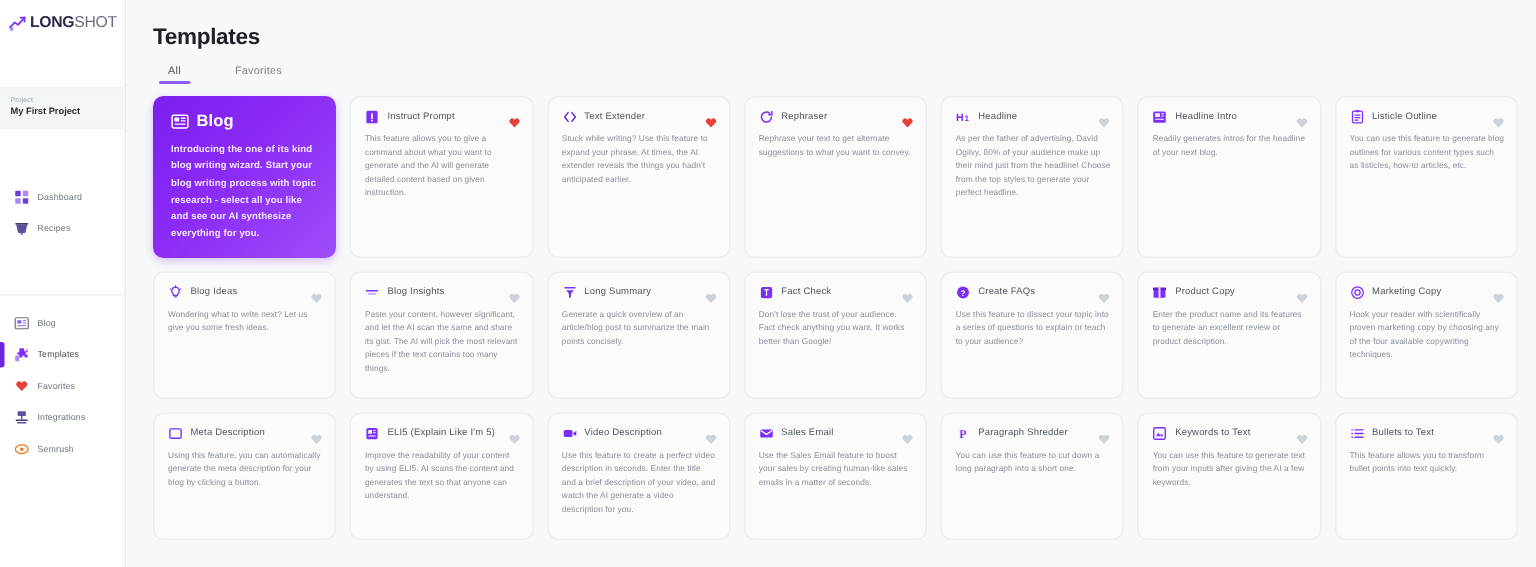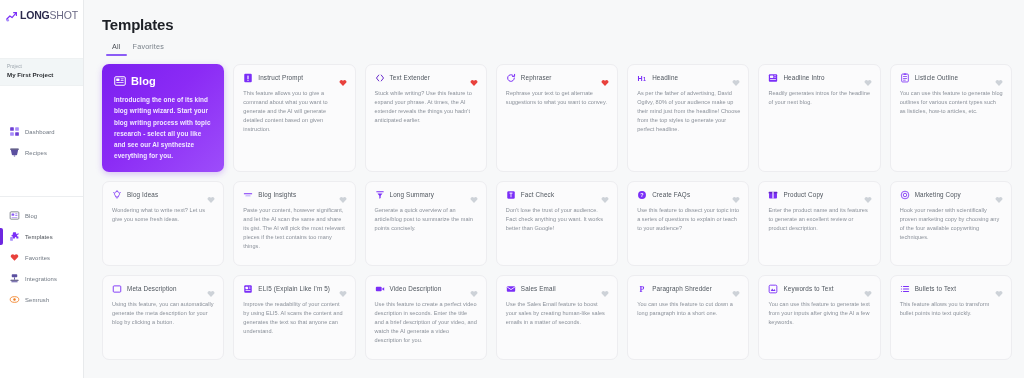--- a/index.html
+++ b/index.html
@@ -49,21 +49,21 @@
   .nav-item .nav-lbl { font-size: 5.9px; color: #6e7680; letter-spacing: .1px; white-space: nowrap; }
   .nav-item.active::before {
     content: ""; position: absolute; left: 0; top: 2px; bottom: 2px;
     width: 2.5px; background: #6e27e0; border-radius: 0 2px 2px 0;
   }
   .nav-item.active .nav-lbl { color: #4a4f56; }
 
   
   .main { flex: 1 1 auto; height: 378px; background: #f7f8f9; padding: 16px 12px 0 18px; overflow: hidden; }
   .page-title { font-size: 15px; font-weight: 700; color: #1d2026; letter-spacing: -.2px; }
-  .tabs { display: flex; gap: 12px; margin-top: 9px; padding-left: 10px; }
+  .tabs { display: flex; gap: 36px; margin-top: 9px; padding-left: 10px; }
   .tab { font-size: 7.2px; color: #7a828b; padding-bottom: 5px; cursor: pointer; position: relative; letter-spacing: .2px; }
   .tab.active { color: #4a4f56; }
   .tab.active::after {
     content: ""; position: absolute; left: -6px; right: -6px; bottom: 0;
     height: 1.6px; background: #8b5cf6; border-radius: 2px;
   }
 
   .grid {
     display: grid;
     grid-template-columns: repeat(7, 1fr);

